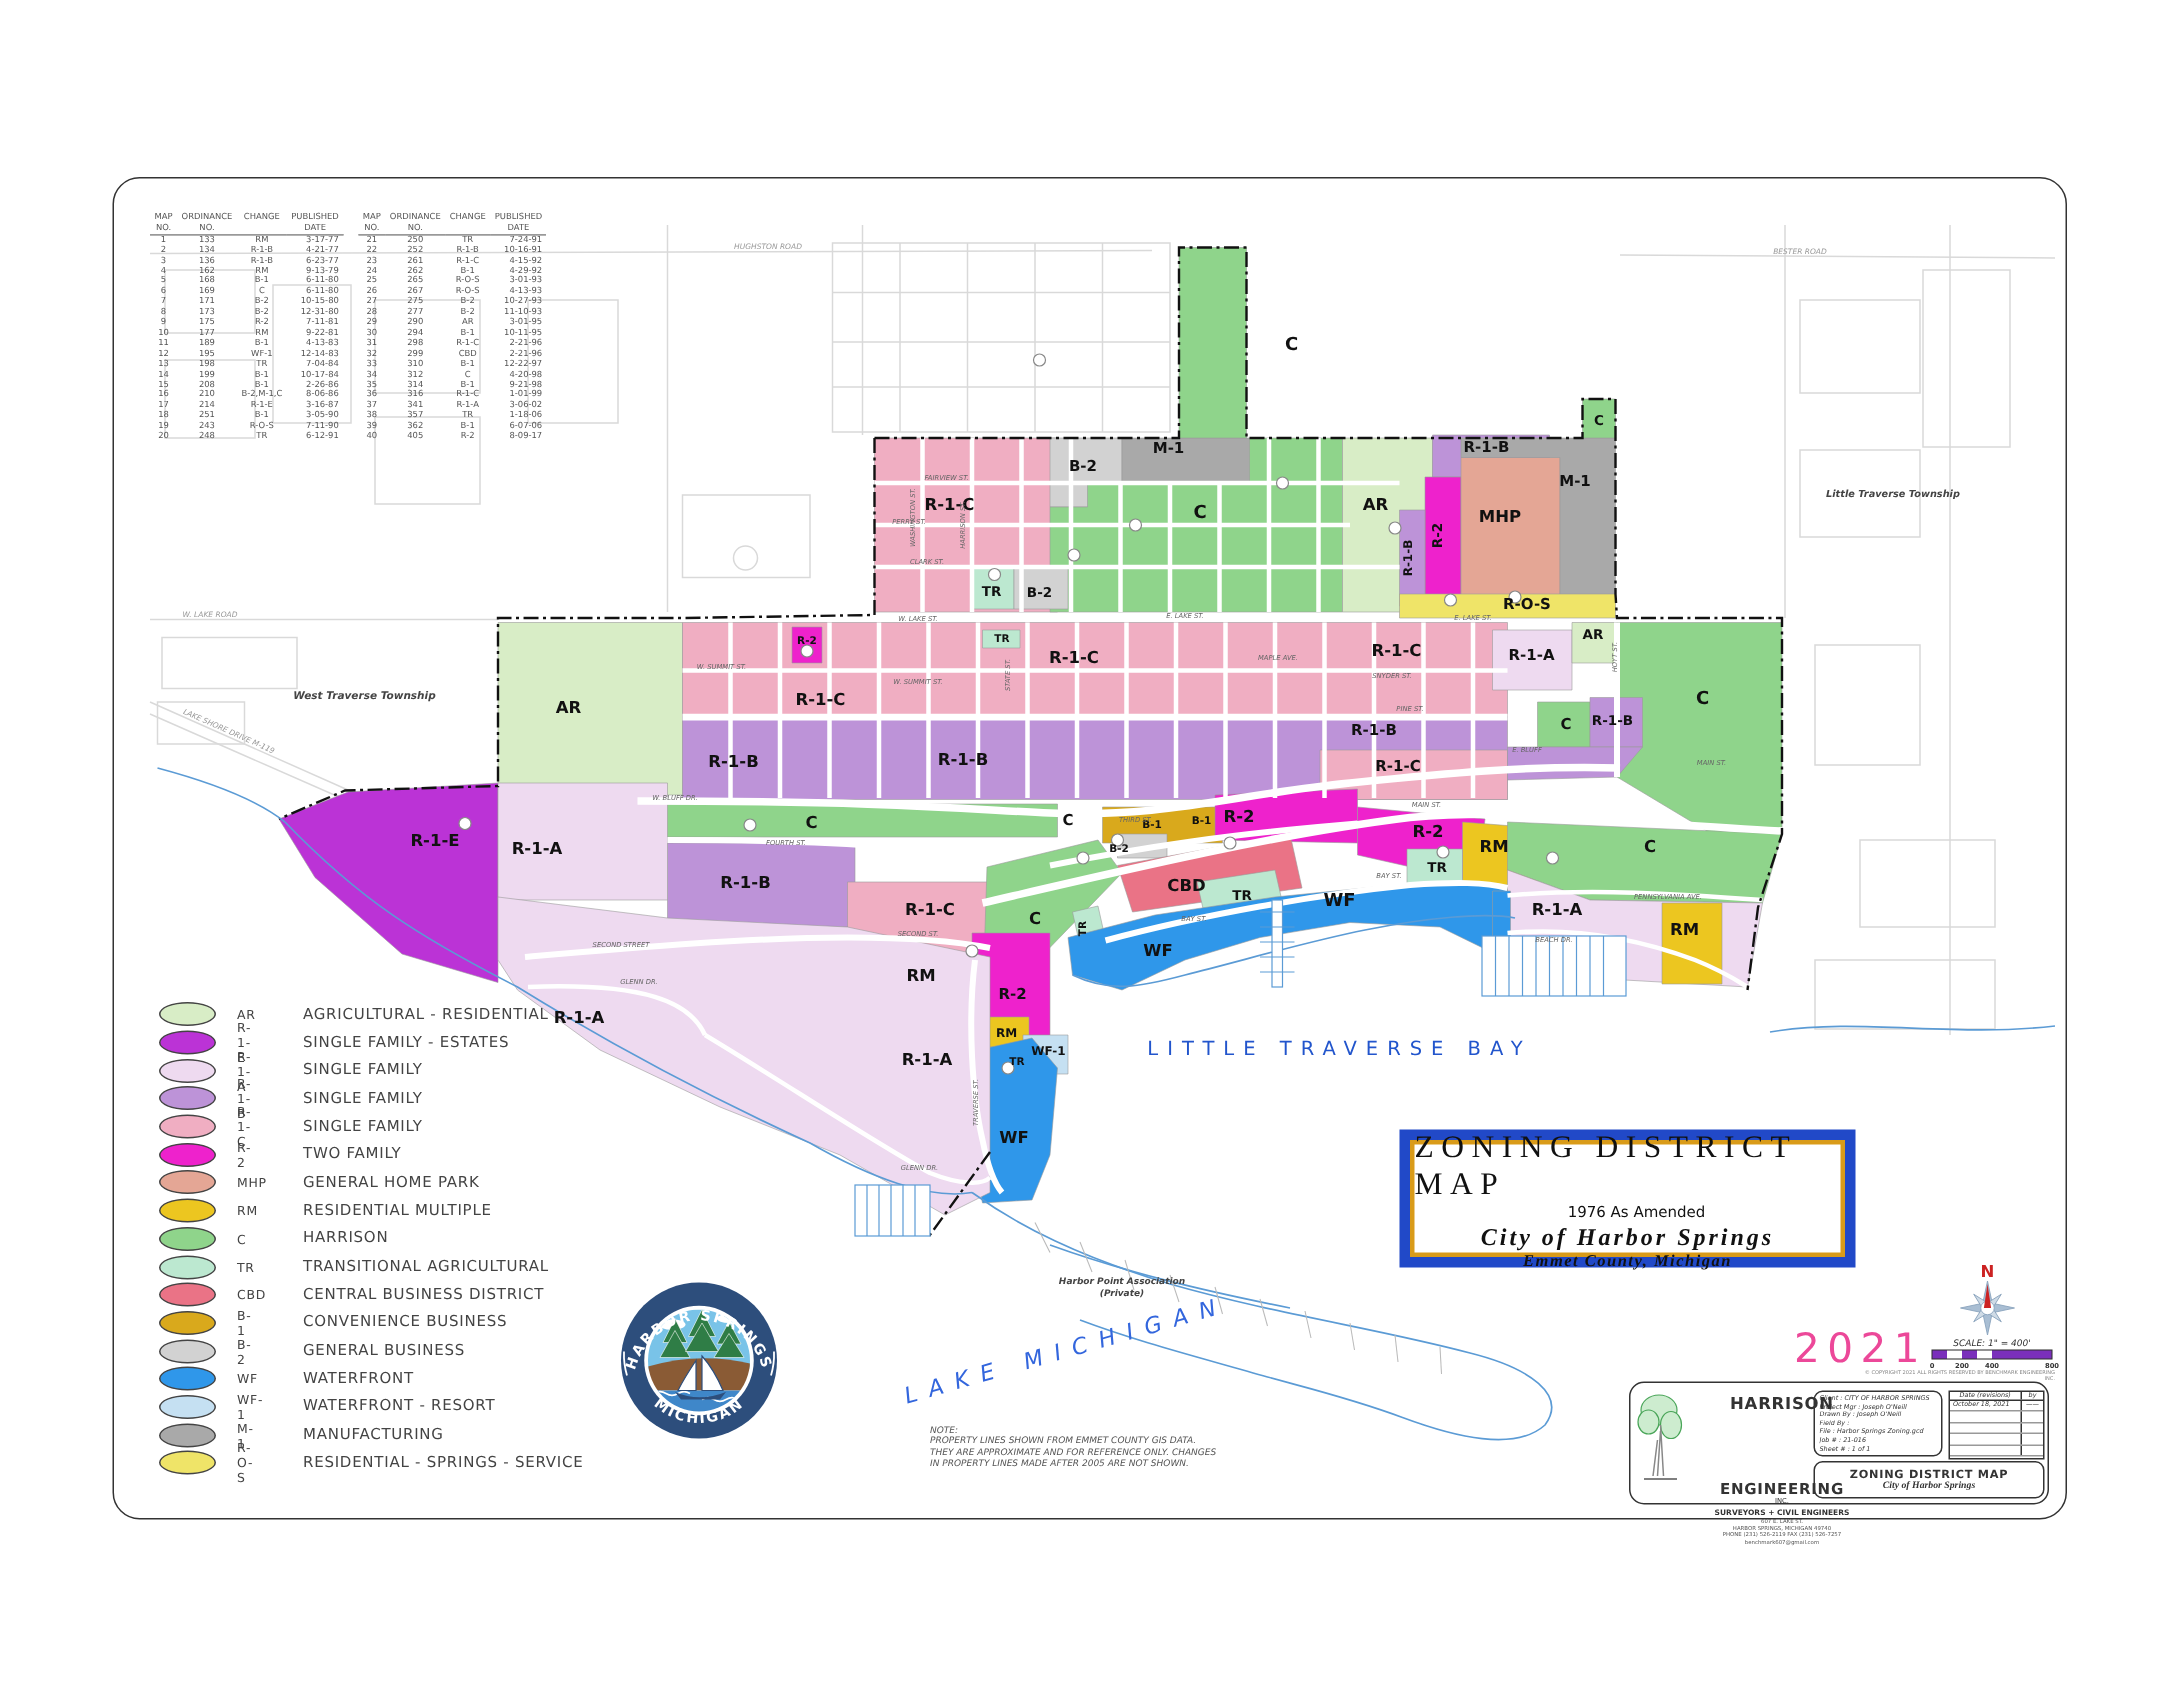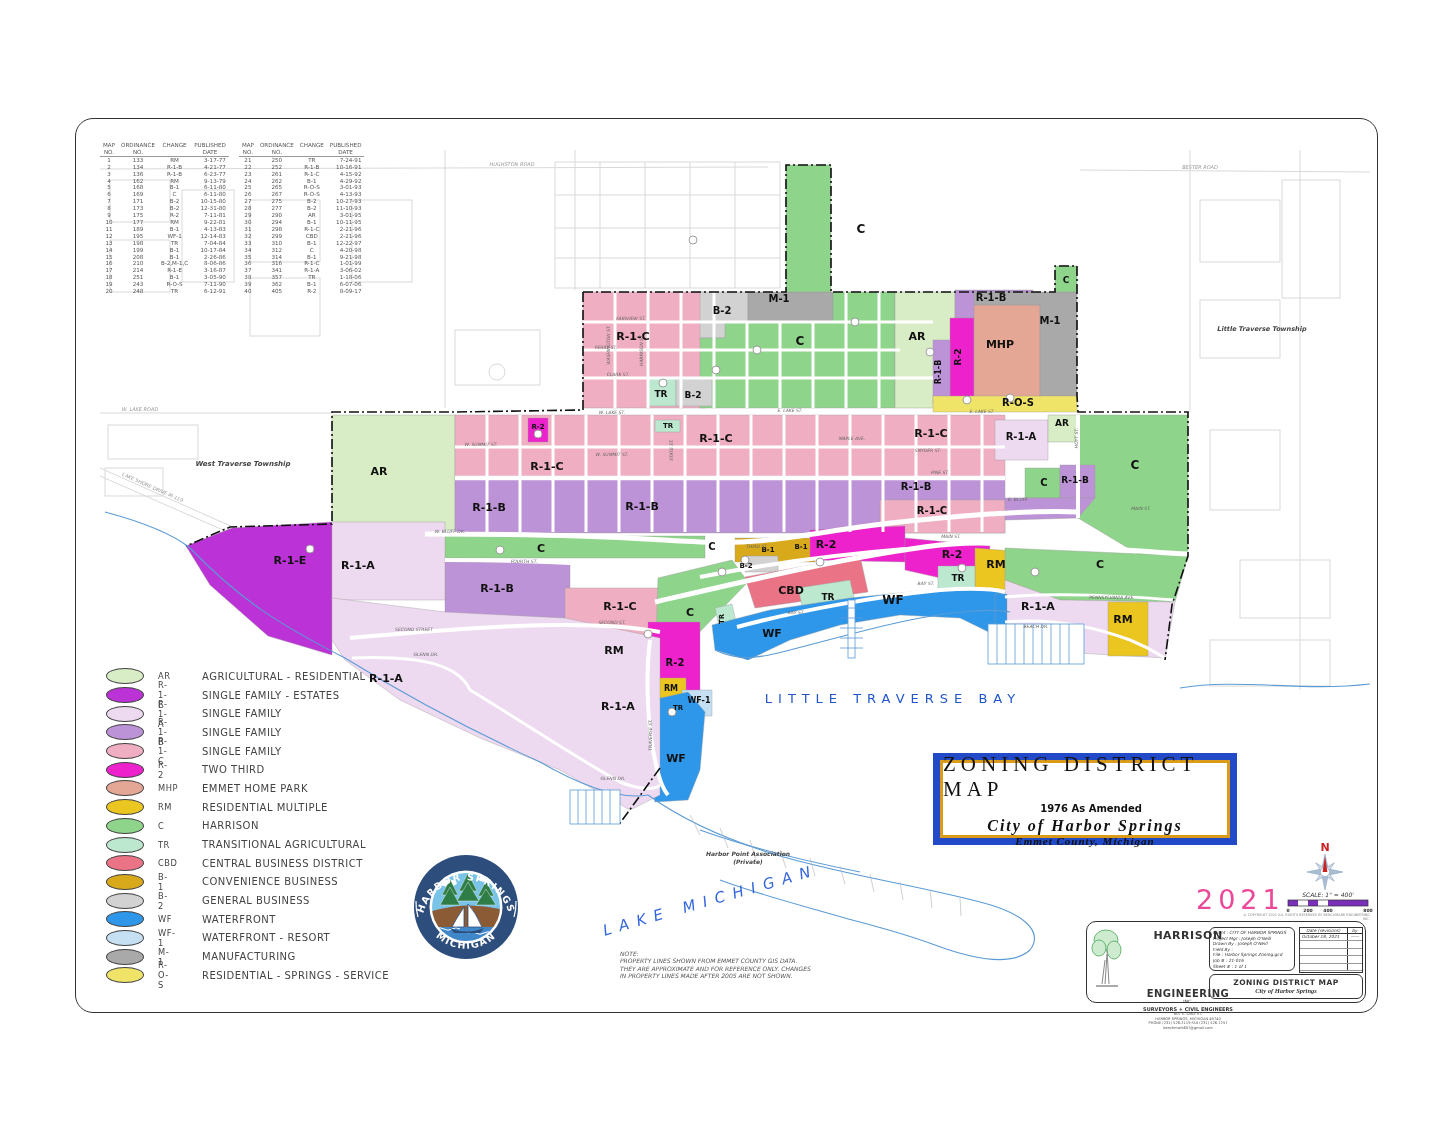--- a/index.html
+++ b/index.html
@@ -27,21 +27,21 @@
   
   #note{position:absolute;left:620px;top:950px;font-size:6px;line-height:7.4px;
         font-style:italic;color:#555;}
 
   
   #title-block{position:absolute;left:933px;top:753px;width:304px;height:92px;
         background:#2149c8;padding:7px;box-sizing:border-box;}
   #title-block .gold{width:100%;height:100%;background:#ffffff;border:3px solid #d99b19;
         box-sizing:border-box;display:flex;flex-direction:column;align-items:center;justify-content:center;}
   .tb1{font-family:"Liberation Serif",serif;font-size:21px;letter-spacing:5px;color:#111;}
-  .tb2{font-size:10px;font-weight:bold;color:#111;margin-top:1px;margin-left:12px;}
+  .tb2{font-size:10px;font-weight:normal;color:#111;margin-top:1px;margin-left:12px;}
   .tb3{font-family:"Liberation Serif",serif;font-style:italic;font-weight:bold;font-size:16px;
         letter-spacing:2px;color:#111;margin-top:3px;}
   .tb4{font-family:"Liberation Serif",serif;font-style:italic;font-weight:bold;font-size:11px;
         letter-spacing:1px;color:#111;}
 
   #year{position:absolute;left:1196px;top:884px;font-size:27px;letter-spacing:5px;color:#ec4899;}
 
   
   #eng{position:absolute;left:1086px;top:921px;width:278px;height:80px;
        border:1.3px solid #333;border-radius:10px;font-size:4.3px;color:#333;}
@@ -794,27 +794,27 @@
 
     <div class="lg-row">
       <span class="sw" style="background: rgb(240, 174, 194);"></span>
       <span class="lg-code">R-1-C</span>
       <span class="lg-desc">SINGLE FAMILY</span>
     </div>
 
     <div class="lg-row">
       <span class="sw" style="background: rgb(238, 34, 204);"></span>
       <span class="lg-code">R-2</span>
-      <span class="lg-desc">TWO THIRD</span>
+      <span class="lg-desc">TWO FAMILY</span>
     </div>
 
     <div class="lg-row">
       <span class="sw" style="background: rgb(228, 166, 149);"></span>
       <span class="lg-code">MHP</span>
-      <span class="lg-desc">EMMET HOME PARK</span>
+      <span class="lg-desc">GENERAL HOME PARK</span>
     </div>
 
     <div class="lg-row">
       <span class="sw" style="background: rgb(236, 198, 32);"></span>
       <span class="lg-code">RM</span>
       <span class="lg-desc">RESIDENTIAL MULTIPLE</span>
     </div>
 
     <div class="lg-row">
       <span class="sw" style="background: rgb(143, 212, 139);"></span>

